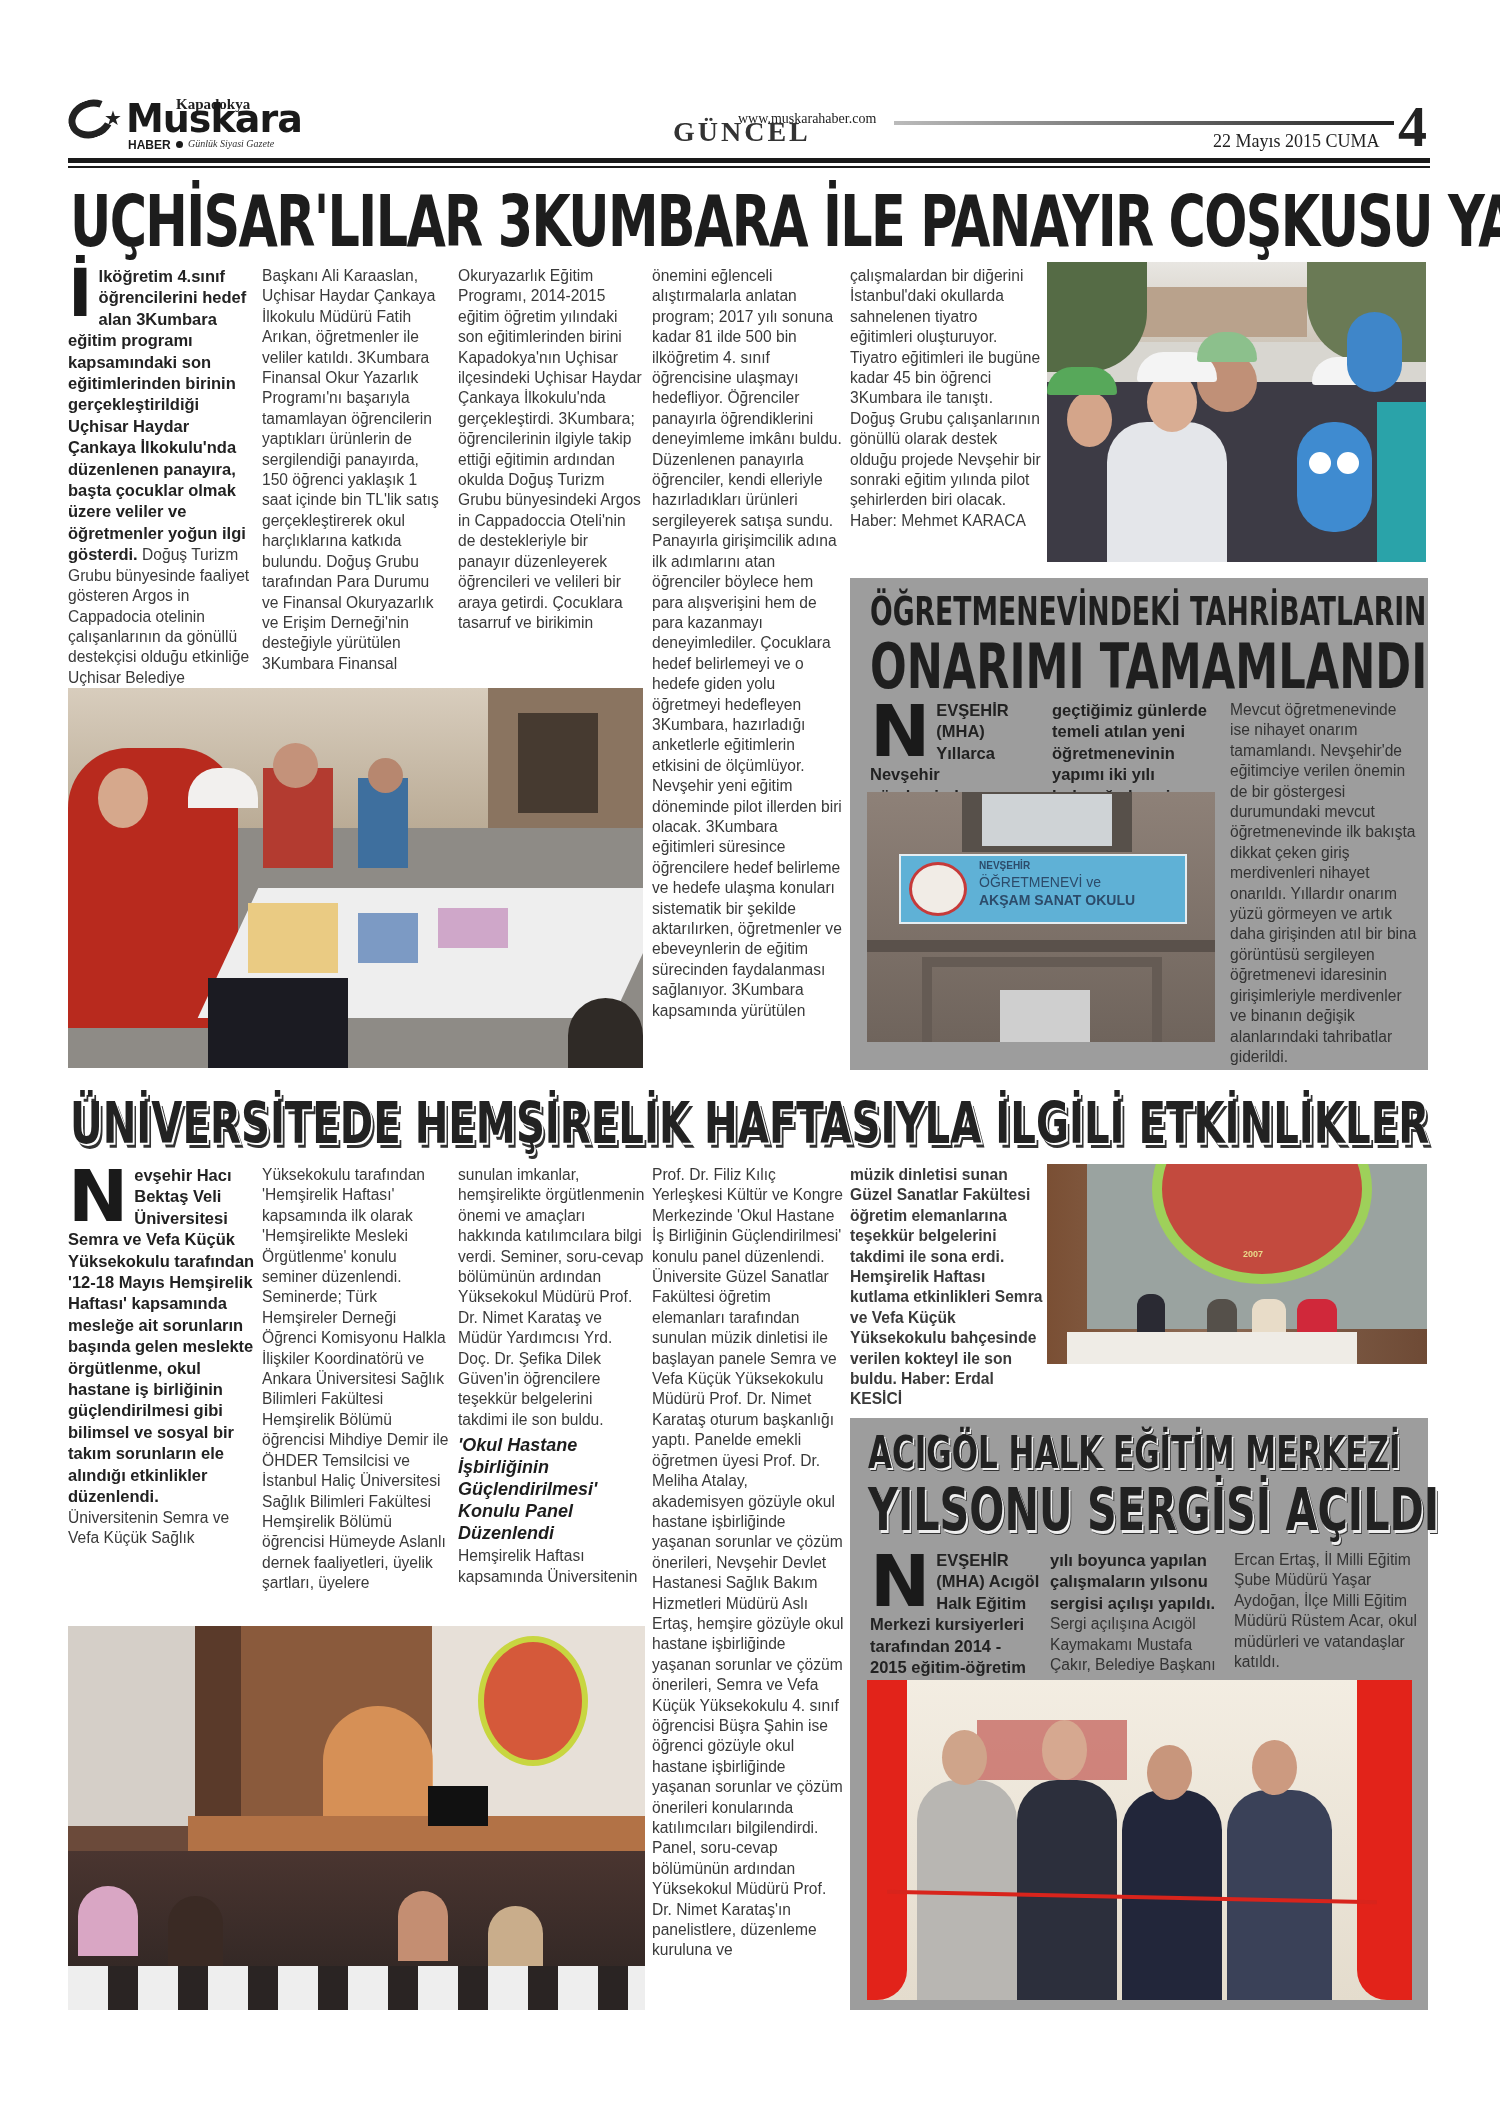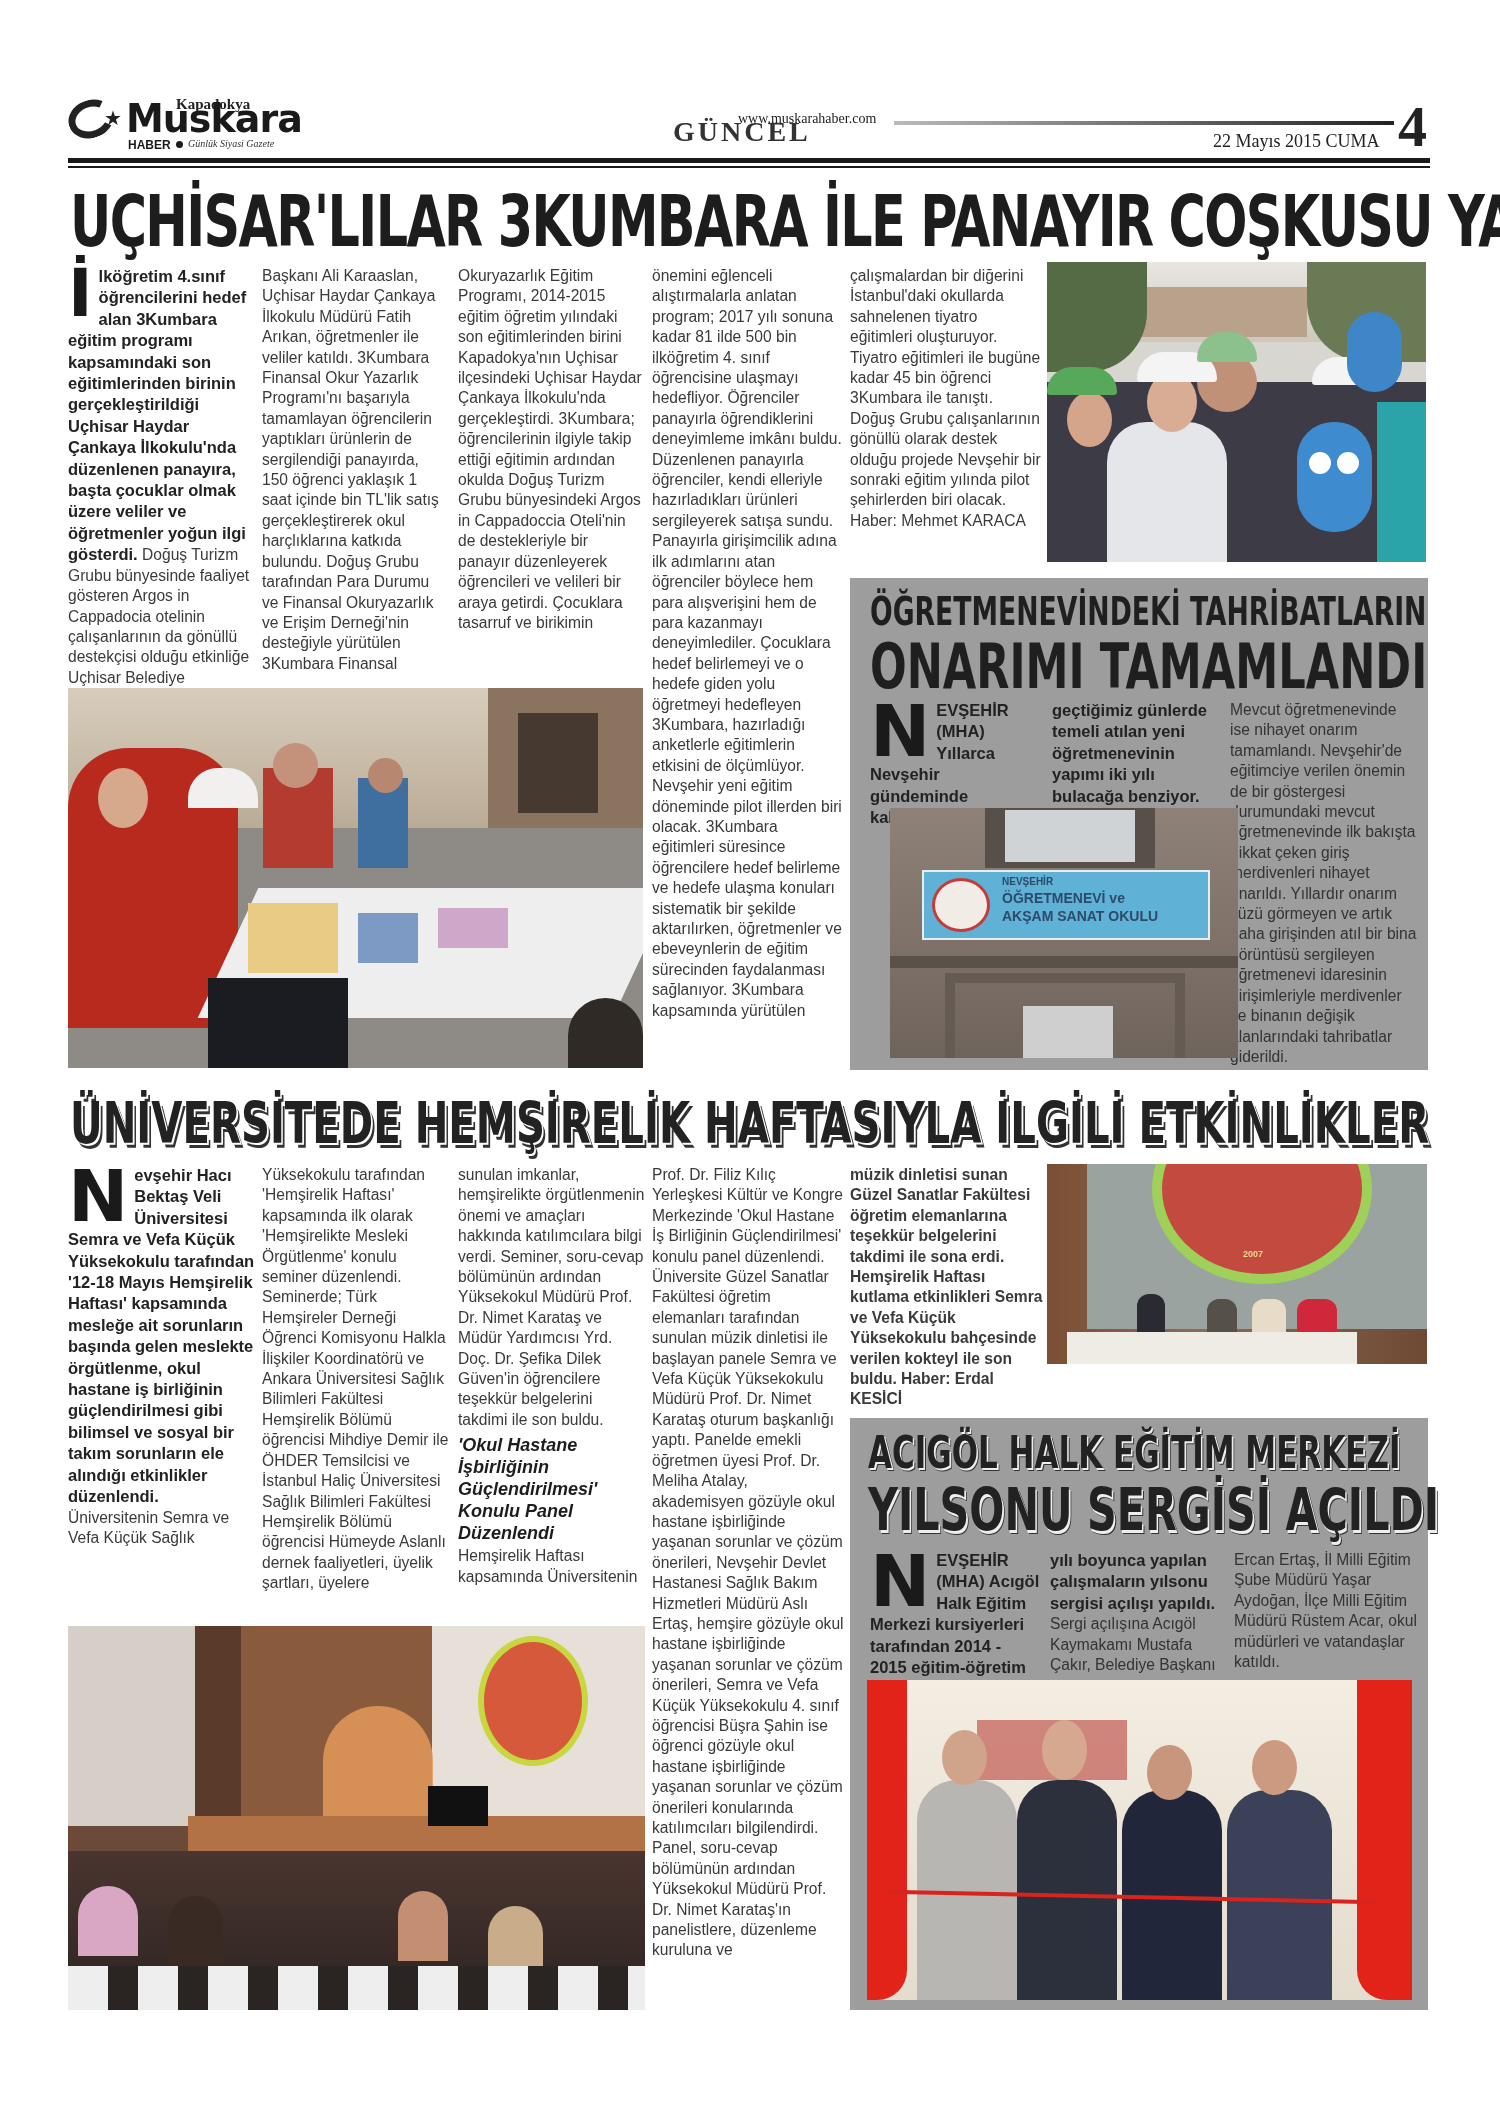--- a/index.html
+++ b/index.html
@@ -123,28 +123,28 @@
   <div class="abs hl-outline" style="left:20px; top:54px; font-size:60px; line-height:64px; transform:scaleX(0.8) scaleY(1.05); text-shadow:none; color:#1f1f1f;">ONARIMI TAMAMLANDI</div>
 
   <div class="abs col" style="left:20px; top:122px; width:172px;">
     <span class="dropcap" style="font-size:72px; line-height:62px;">N</span><span class="lead">EVŞEHİR (MHA) Yıllarca Nevşehir gündeminde kaldıktan sonra</span>
   </div>
   <div class="abs col" style="left:202px; top:122px; width:170px;">
     <span class="lead">geçtiğimiz günlerde temeli atılan yeni öğretmenevinin yapımı iki yılı bulacağa benziyor.</span>
   </div>
   <div class="abs col" style="left:380px; top:122px; width:190px;">Mevcut öğretmenevinde ise nihayet onarım tamamlandı. Nevşehir'de eğitimciye verilen önemin de bir göstergesi durumundaki mevcut öğretmenevinde ilk bakışta dikkat çeken giriş merdivenleri nihayet onarıldı. Yıllardır onarım yüzü görmeyen ve artık daha girişinden atıl bir bina görüntüsü sergileyen öğretmenevi idaresinin girişimleriyle merdivenler ve binanın değişik alanlarındaki tahribatlar giderildi.</div>
 
-  <div class="abs photo" style="left:17px; top:230px; width:348px; height:250px; background:#8b7d72;margin-left:23px;">
+  <div class="abs photo" style="left:17px; top:214px; width:348px; height:250px; background:#8b7d72;">
     <div class="ph-layer" style="left:0; top:0; width:348px; height:250px; background:linear-gradient(#8e8178,#6f645c);"></div>
     <div class="ph-layer" style="left:95px; top:0; width:170px; height:60px; background:#57504a;"></div>
     <div class="ph-layer" style="left:115px; top:2px; width:130px; height:52px; background:#cfd3d6;"></div>
     <div class="ph-layer" style="left:32px; top:62px; width:288px; height:70px; background:#5fb1d6; border:2px solid #e6eef2;"></div>
     <div class="ph-layer" style="left:42px; top:70px; width:58px; height:54px; background:#f1ece6; border-radius:50%; border:3px solid #c63a3a;"></div>
     <div class="ph-layer" style="left:112px; top:68px; font-size:10px; font-weight:bold; color:#2c4b6a;">NEVŞEHİR</div>
-    <div class="ph-layer" style="left:112px; top:82px; font-size:14px; font-weight:bold; color:#2c4b6a;">ÖĞRETMENEVİ ve</div>
+    <div class="ph-layer" style="left:112px; top:82px; font-size:14px; font-weight:normal; color:#2c4b6a;">ÖĞRETMENEVİ ve</div>
     <div class="ph-layer" style="left:112px; top:100px; font-size:14px; font-weight:bold; color:#2c4b6a;">AKŞAM SANAT OKULU</div>
     <div class="ph-layer" style="left:0; top:148px; width:348px; height:12px; background:#5a514b;"></div>
     <div class="ph-layer" style="left:55px; top:165px; width:240px; height:85px; border:10px solid #655b54; border-bottom:none;"></div>
     <div class="ph-layer" style="left:133px; top:198px; width:90px; height:52px; background:#cfcfcf;"></div>
   </div>
 </div>
 
 <div class="abs hl-outline hl-second">ÜNİVERSİTEDE HEMŞİRELİK HAFTASIYLA İLGİLİ ETKİNLİKLER</div>
 
 <div class="abs col" style="left:68px; top:1165px; width:190px;">

